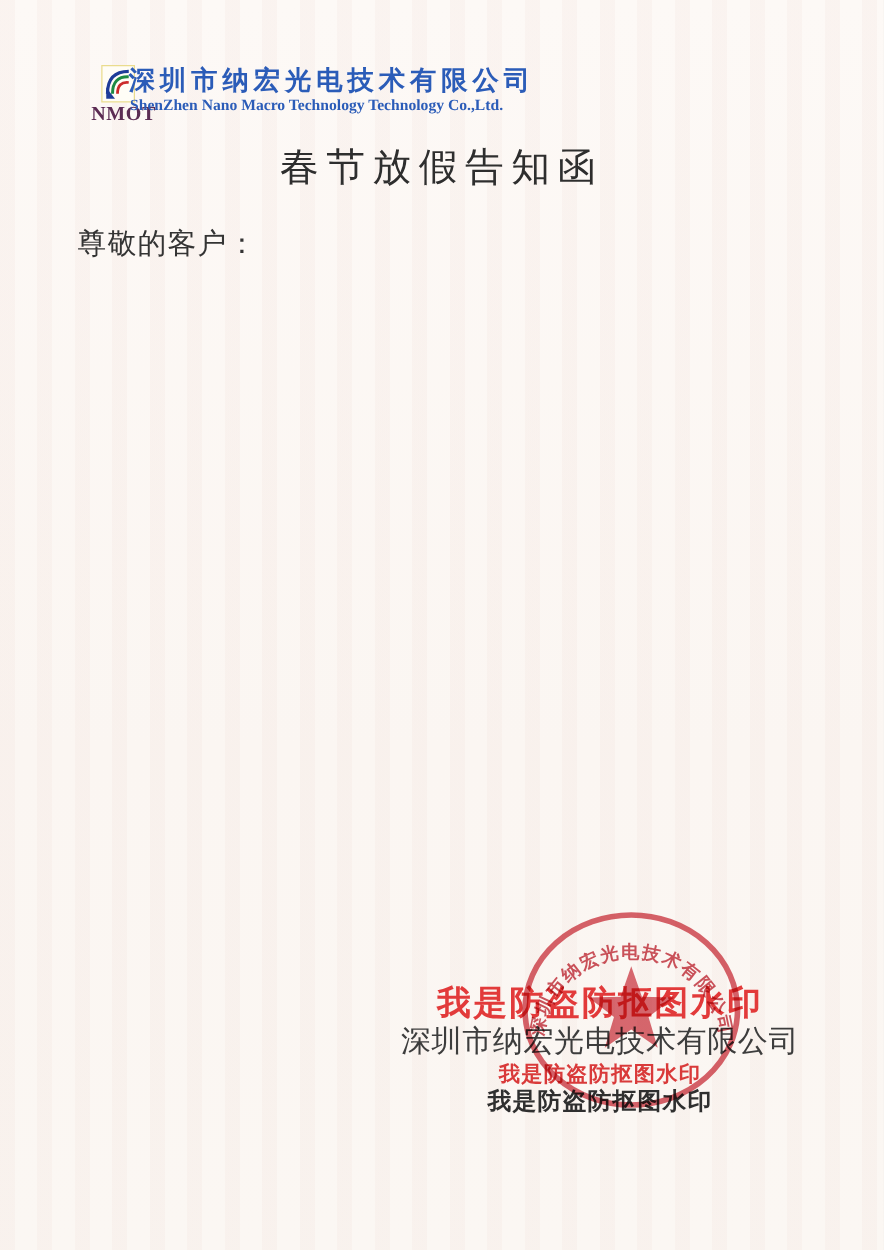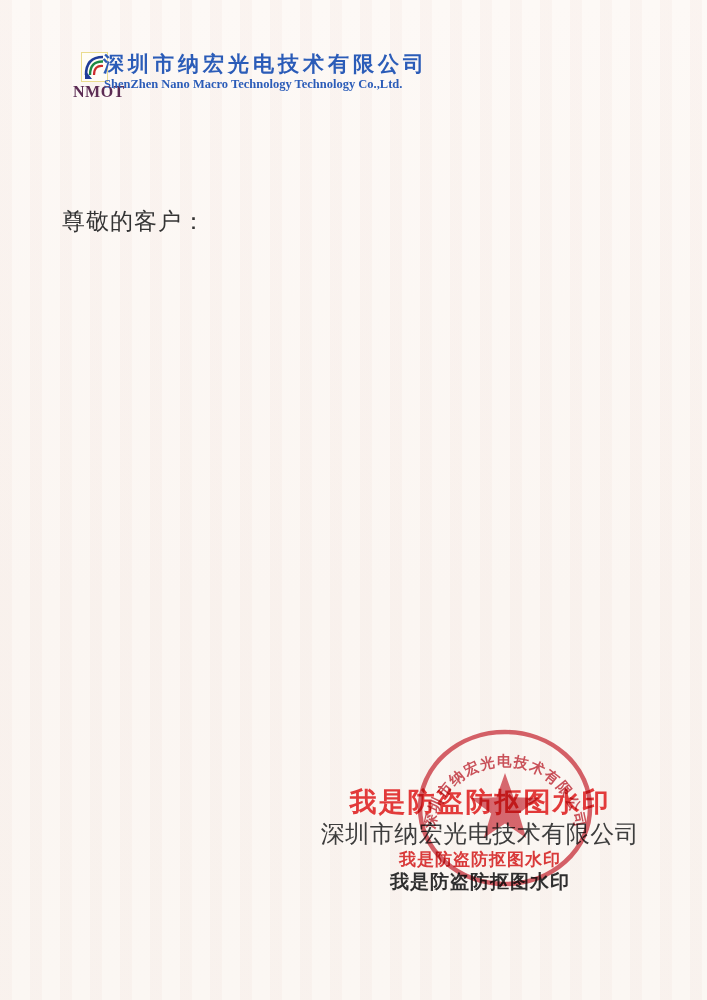--- a/index.html
+++ b/index.html
@@ -53,21 +53,21 @@
     font-size: 31px; letter-spacing: 6px; color: #2e2e2e;
     font-family: "Liberation Serif", "DejaVu Serif", serif;
   }
 
   
   .body-block {
     position: absolute; left: 62px; top: 176px; width: 586px;
     font-size: 23px; line-height: 37px; color: #343434;
     text-align: justify;
   }
-  .salutation { margin-bottom: 8px; letter-spacing: 1px; margin-top: 27px; }
+  .salutation { margin-bottom: 8px; letter-spacing: 1px; }
   .body-block p { text-indent: 2em; margin-top: 10px; letter-spacing: 0.4px; }
 
   
   .sig-block {
     position: absolute; left: 300px; top: 750px; width: 360px;
     text-align: center; z-index: 2; margin-top: 36px;
   }
   .wm-large {
     font-size: 27px; font-weight: bold; color: #e23a3a;
     letter-spacing: 2px; line-height: 32px;
@@ -112,20 +112,21 @@
           <path d="M 12 22 Q 12 12 21 13" fill="none" stroke="#cc2b2b" stroke-width="2.2"></path>
           <polygon points="3,26 10,26 3,17" fill="#1f3d99"></polygon>
         </svg>
       </div>
       <div class="logo-nmot">NMOT</div>
     </div>
     <div class="head-cn">深圳市纳宏光电技术有限公司</div>
     <div class="head-en">ShenZhen Nano Macro Technology Technology Co.,Ltd.</div>
   </div>
 
+  <div class="doc-title">春节放假告知函</div>
 
   <div class="body-block">
     <div class="salutation">尊敬的客户：</div>
   </div>
 
   <div class="sig-block">
     <div class="wm-large">我是防盗防抠图水印</div>
     <div class="sig-company">深圳市纳宏光电技术有限公司</div>
     <div class="wm-small-red">我是防盗防抠图水印</div>
     <div class="wm-black">我是防盗防抠图水印</div>

